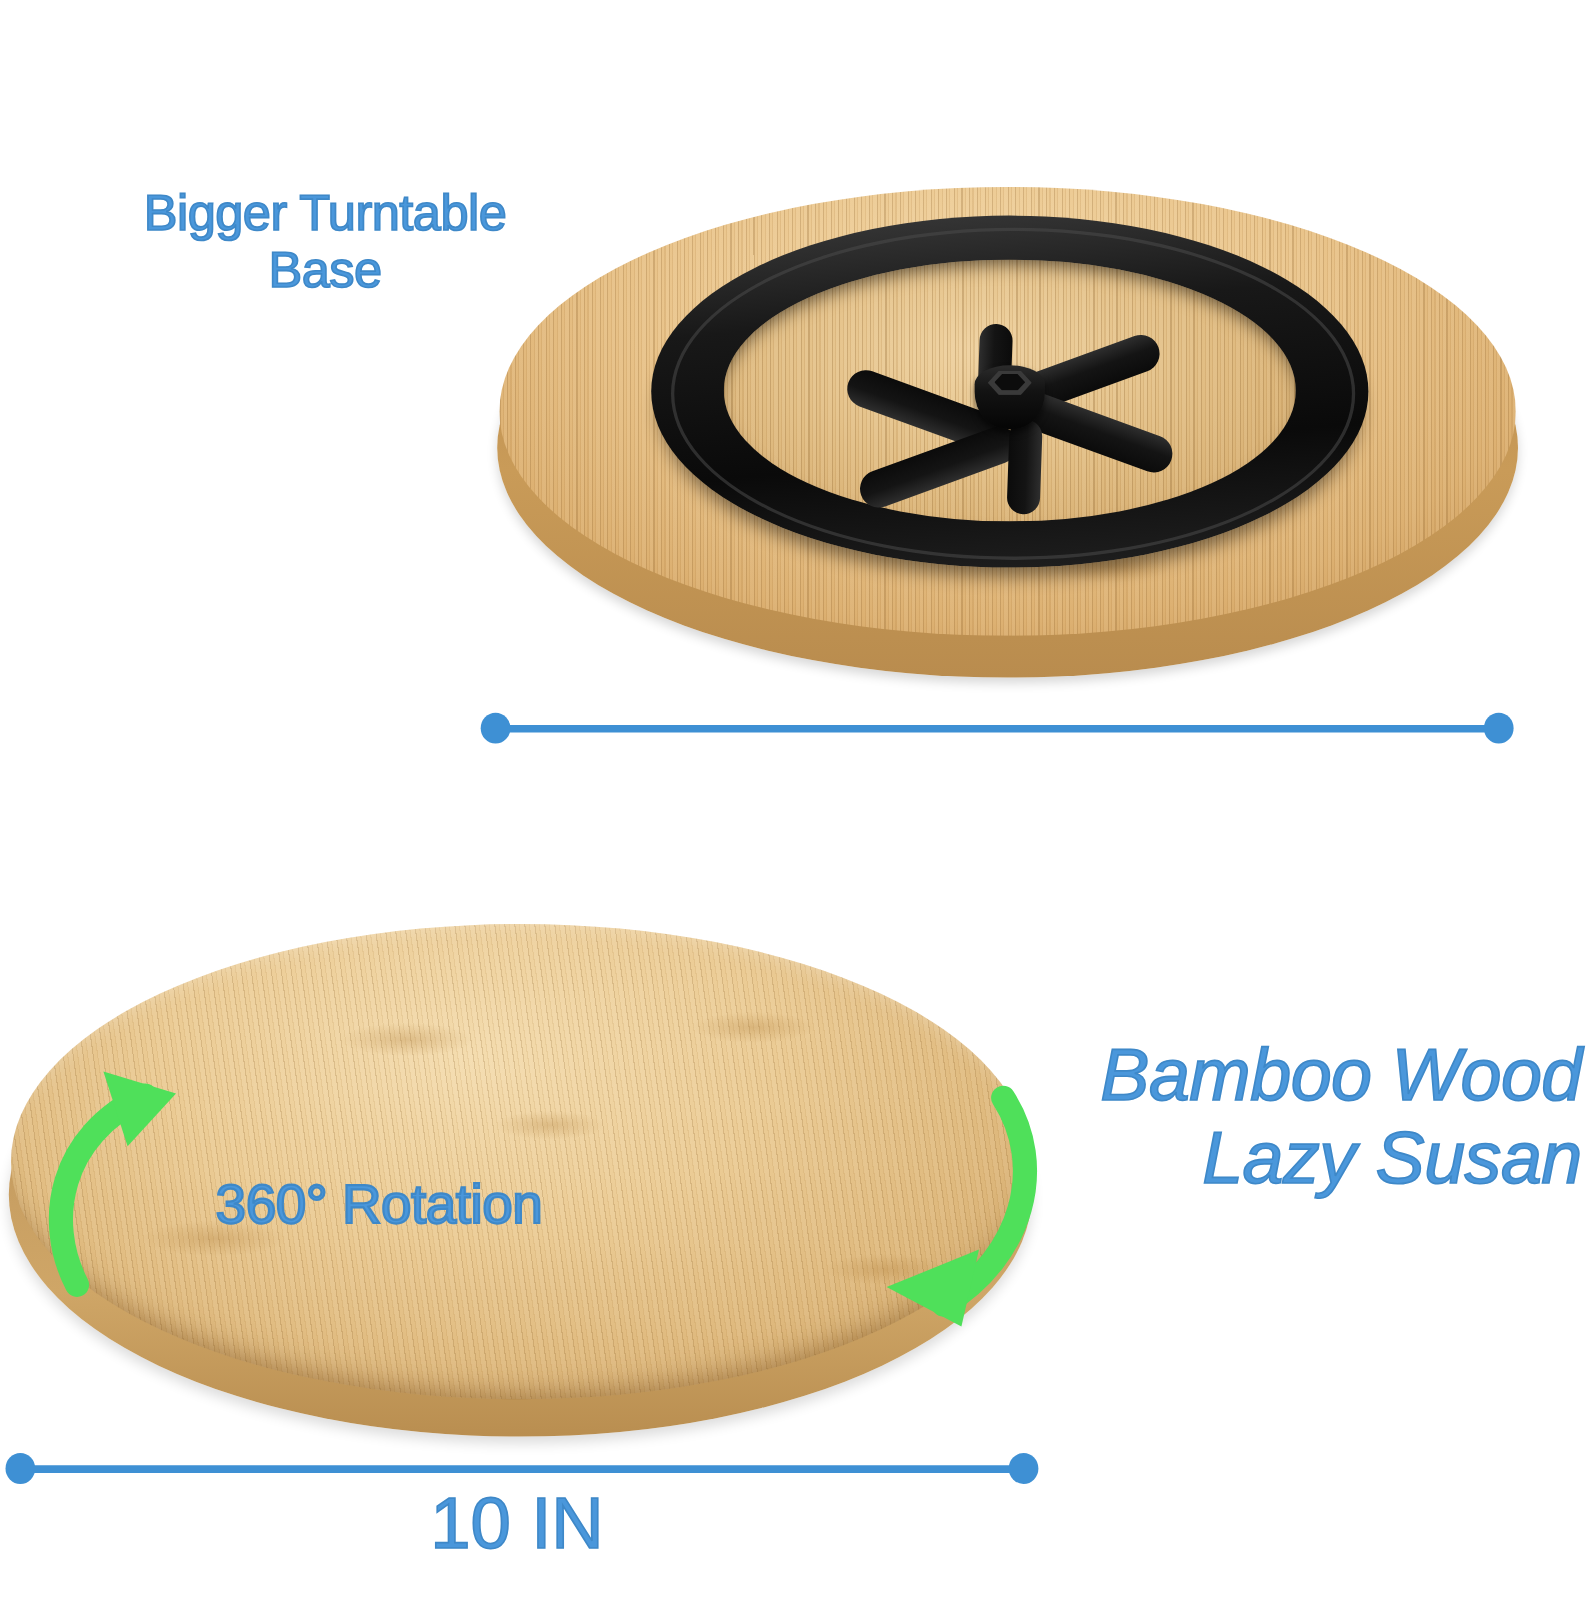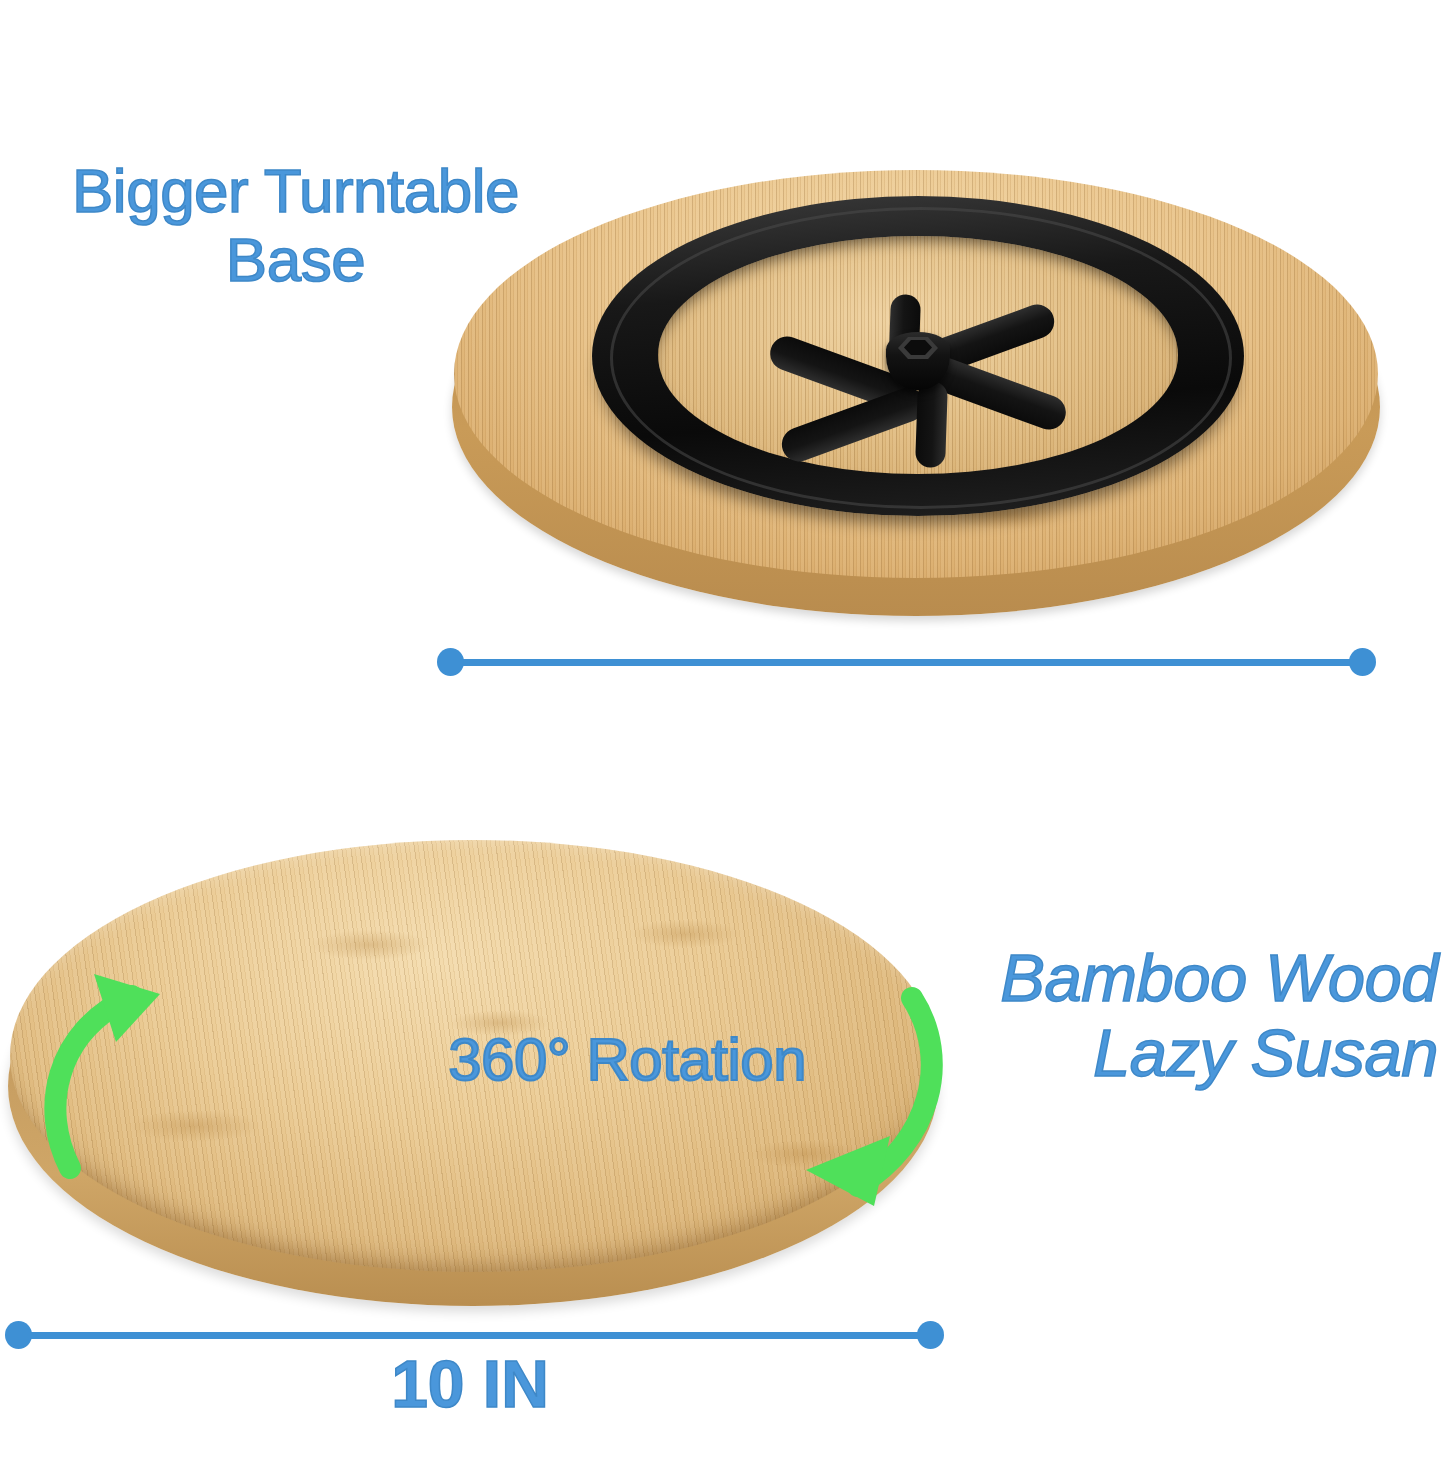--- a/index.html
+++ b/index.html
@@ -25,54 +25,54 @@
     font-family: "Liberation Sans", sans-serif;
     font-weight: 400;
     line-height: 1.12;
     -webkit-text-stroke: 1.5px #3E88C8;
     white-space: pre-line;
     letter-spacing: -0.5px;
   }
 
   #title-bigger-turntable {
     left: 8px;
-    top: 156px;
+    top: 168px;
     width: 575px;
-    font-size: 62px;
+    font-size: 46px;
     text-align: center;
   }
 
   #label-bamboo-lazy {
     left: 830px;
     top: 940px;
     width: 608px;
     font-size: 67px;
     text-align: right;
     font-style: italic;
   }
 
   #label-360 {
     left: 196px;
-    top: 1026px;
+    top: 1067px;
     width: 610px;
-    font-size: 60px;
-    text-align: right;
+    font-size: 50px;
+    text-align: left;
     -webkit-text-stroke: 2px #3E88C8;
   }
 
   .dim-text {
     position: absolute;
     color: #4A97DB;
     font-size: 66px;
     text-align: center;
     -webkit-text-stroke: 1.5px #3E88C8;
     letter-spacing: 0px;
   }
   #dim-text-top { left: 660px; top: 678px; width: 500px; }
-  #dim-text-bottom { left: 220px; top: 1346px; width: 500px; font-weight: bold; }
+  #dim-text-bottom { left: 220px; top: 1346px; width: 500px; }
 
   
   .dim-line {
     position: absolute;
     height: 7px;
     background: #3E90D4;
     border-radius: 4px;
   }
   .dim-dot {
     position: absolute;

